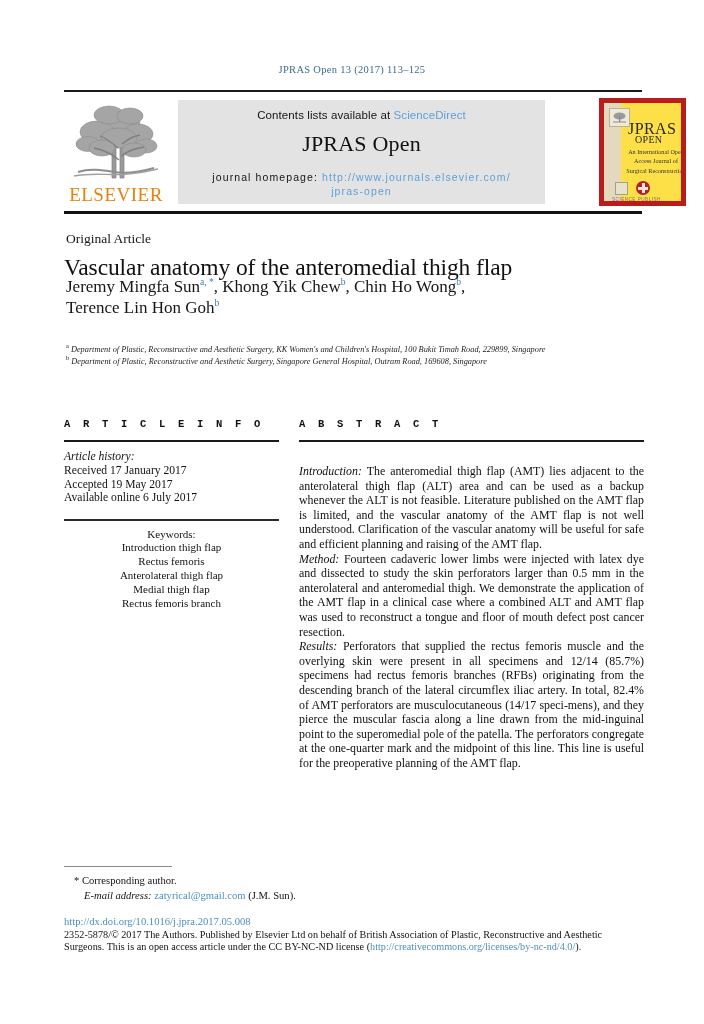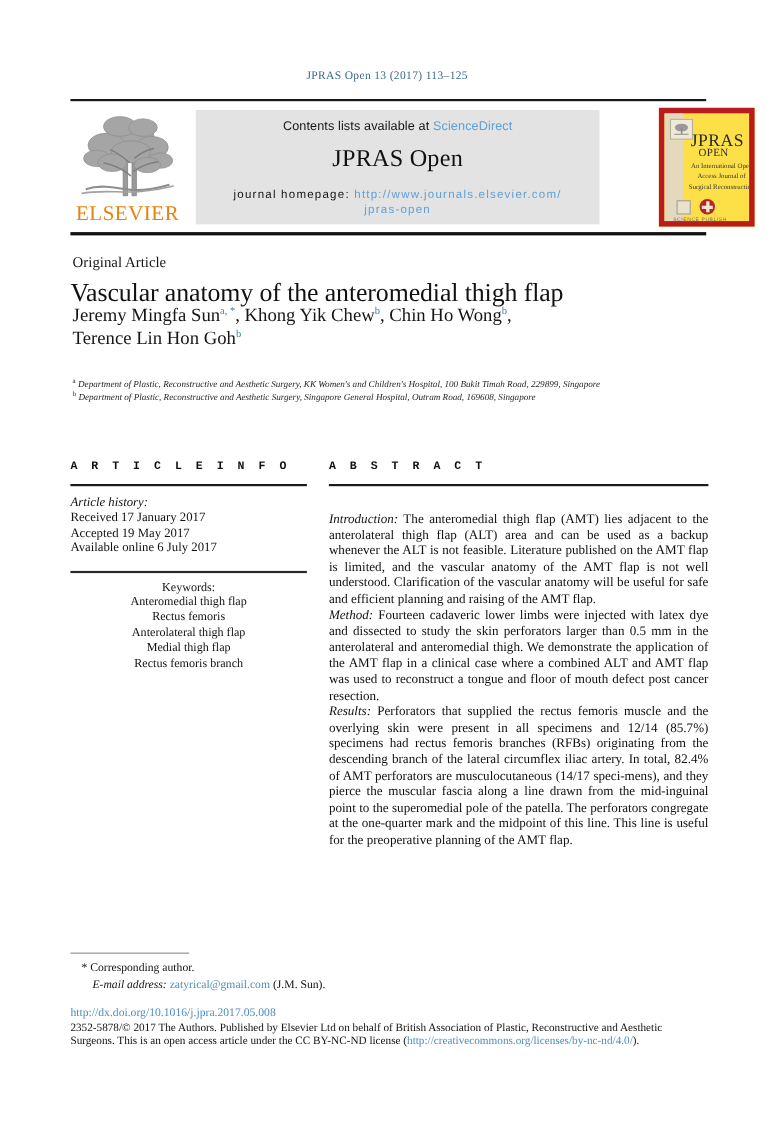--- a/index.html
+++ b/index.html
@@ -439,21 +439,21 @@
     <div class="info-block">
       <div class="it">Article history:</div>
       <div>Received 17 January 2017</div>
       <div>Accepted 19 May 2017</div>
       <div>Available online 6 July 2017</div>
     </div>
     <div class="kw-wrap">
       <div class="hr-thin"></div>
       <div class="kw-list">
         <div class="it">Keywords:</div>
-        <div>Anteromedial thigh flap</div>
+        <div>Introduction thigh flap</div>
         <div>Rectus femoris</div>
         <div>Anterolateral thigh flap</div>
         <div>Medial thigh flap</div>
         <div>Rectus femoris branch</div>
       </div>
     </div>
   </div>
 
   <div class="col-abs">
     <div class="sec-head">A B S T R A C T</div>

